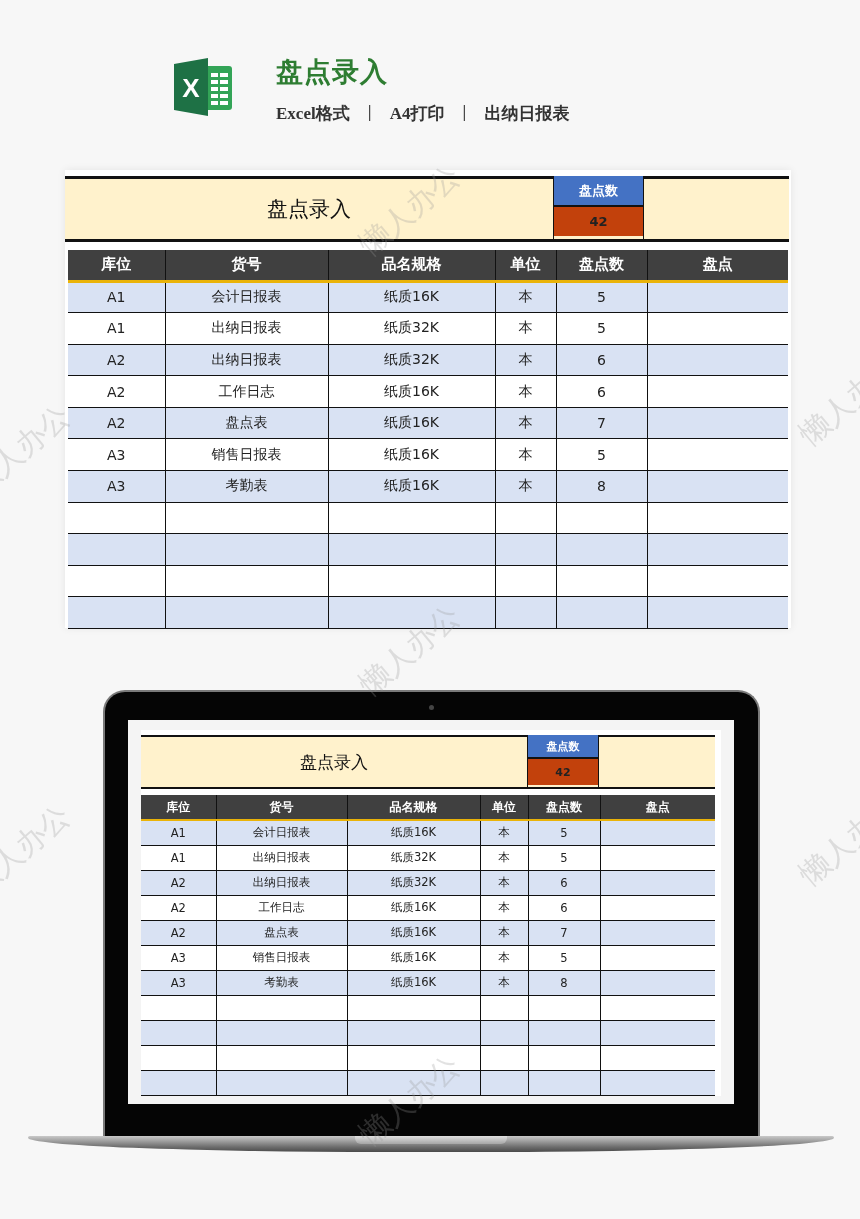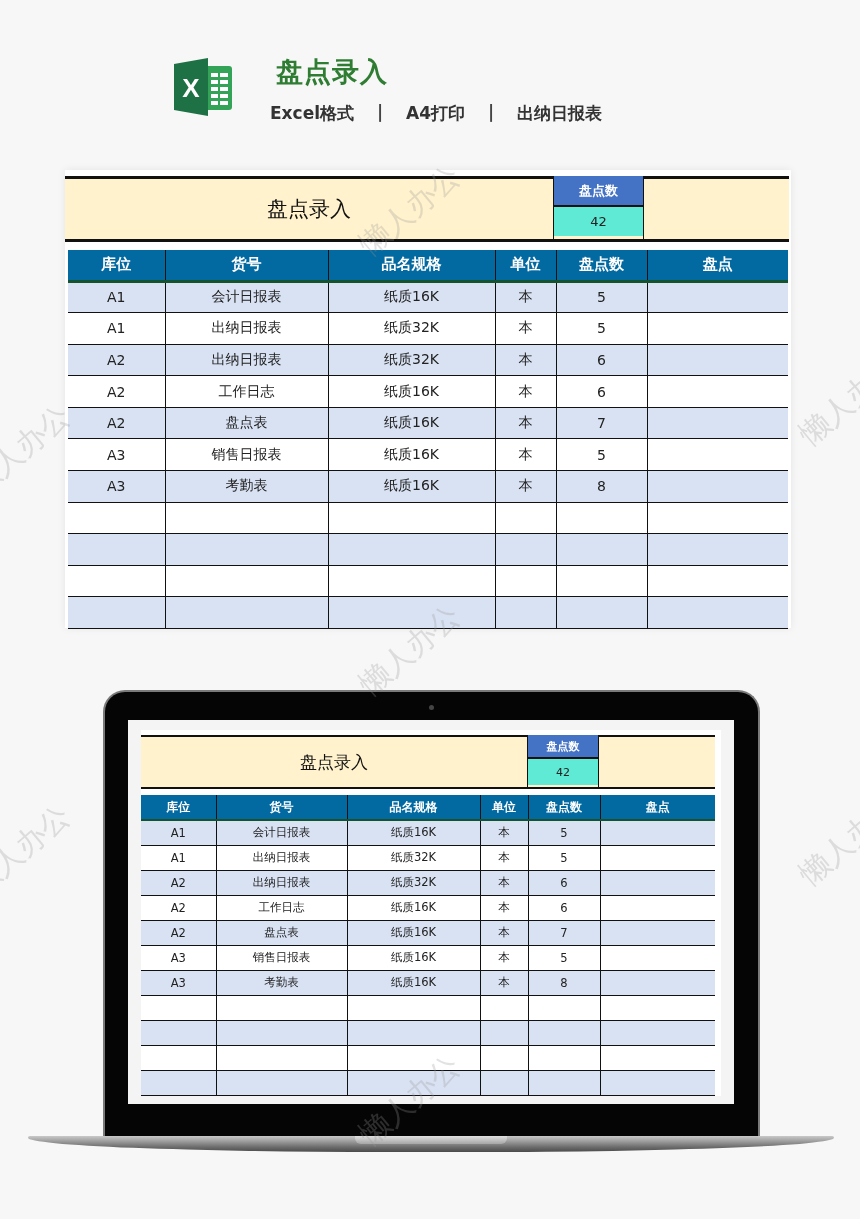--- a/index.html
+++ b/index.html
@@ -2,32 +2,32 @@
 <html><head>
 <meta charset="utf-8">
 <style>
   * { box-sizing: border-box; margin: 0; padding: 0; }
   html, body { width: 860px; height: 1219px; background: #f7f7f7; overflow: hidden; }
   body { position: relative; font-family: "DejaVu Sans", "Liberation Sans", sans-serif; color: #222; }
 
   
   .logo { position: absolute; left: 172px; top: 56px; width: 62px; height: 62px; }
   .app-title { position: absolute; left: 276px; top: 54px; font-size: 27px; font-weight: bold; color: #2e7d32; letter-spacing: 1px; }
-  .subtitle { position: absolute; left: 270px; top: 102px; font-size: 17px; font-weight: bold; color: #333; display: flex; gap: 6px; white-space: nowrap; }
+  .subtitle { position: absolute; left: 276px; top: 102px; font-size: 17px; font-weight: bold; color: #333; display: flex; gap: 0; white-space: nowrap; font-family: Liberation Serif, serif; }
   .subtitle .sep { display: inline-block; width: 40px; text-align: center; color: #444; }
 
   
   .sheet { position: absolute; background: #fff; }
   .sheet .title-band { position: absolute; background: #fff2cc; border-top: 3px solid #111; border-bottom: 3px solid #111; }
   .sheet .title-text { position: absolute; display: flex; align-items: center; justify-content: center; color: #111; }
   .sheet .count-box { position: absolute; border-left: 1.5px solid #111; border-right: 1.5px solid #111; }
   .sheet .count-label { background: #4472c4; color: #fff; display: flex; align-items: center; justify-content: center; border-bottom: 2px solid #111; font-weight: bold; }
-  .sheet .count-value { background: #5eead4; display: flex; align-items: center; justify-content: center; color: #222; }
+  .sheet .count-value { background: #c2410c; display: flex; align-items: center; justify-content: center; color: #222; font-weight: bold; }
   .sheet table { position: absolute; border-collapse: collapse; table-layout: fixed; }
-  .sheet th { background: #0369a1; color: #fff; font-weight: bold; border-left: 1.5px solid #111; border-right: 1.5px solid #111; border-bottom: 3px solid #14532d; }
+  .sheet th { background: #404040; color: #fff; font-weight: bold; border-left: 1.5px solid #111; border-right: 1.5px solid #111; border-bottom: 3px solid #eab308; }
   .sheet td { border: 1.5px solid #111; text-align: center; color: #222; }
   .sheet th:first-child, .sheet td:first-child { border-left: none; }
   .sheet th:last-child, .sheet td:last-child { border-right: none; }
   .sheet tr.odd td { background: #d9e2f3; }
   .sheet tr.even td { background: #ffffff; }
 
   
   #sheet-main { left: 65px; top: 170px; width: 726px; height: 458px; box-shadow: 0 0 8px rgba(0,0,0,0.08); background: #fff; }
   #sheet-main .title-band { left: 0; top: 6px; width: 724px; height: 66px; }
   #sheet-main .title-text { left: 0; top: 6px; width: 488px; height: 66px; font-size: 21px; }

